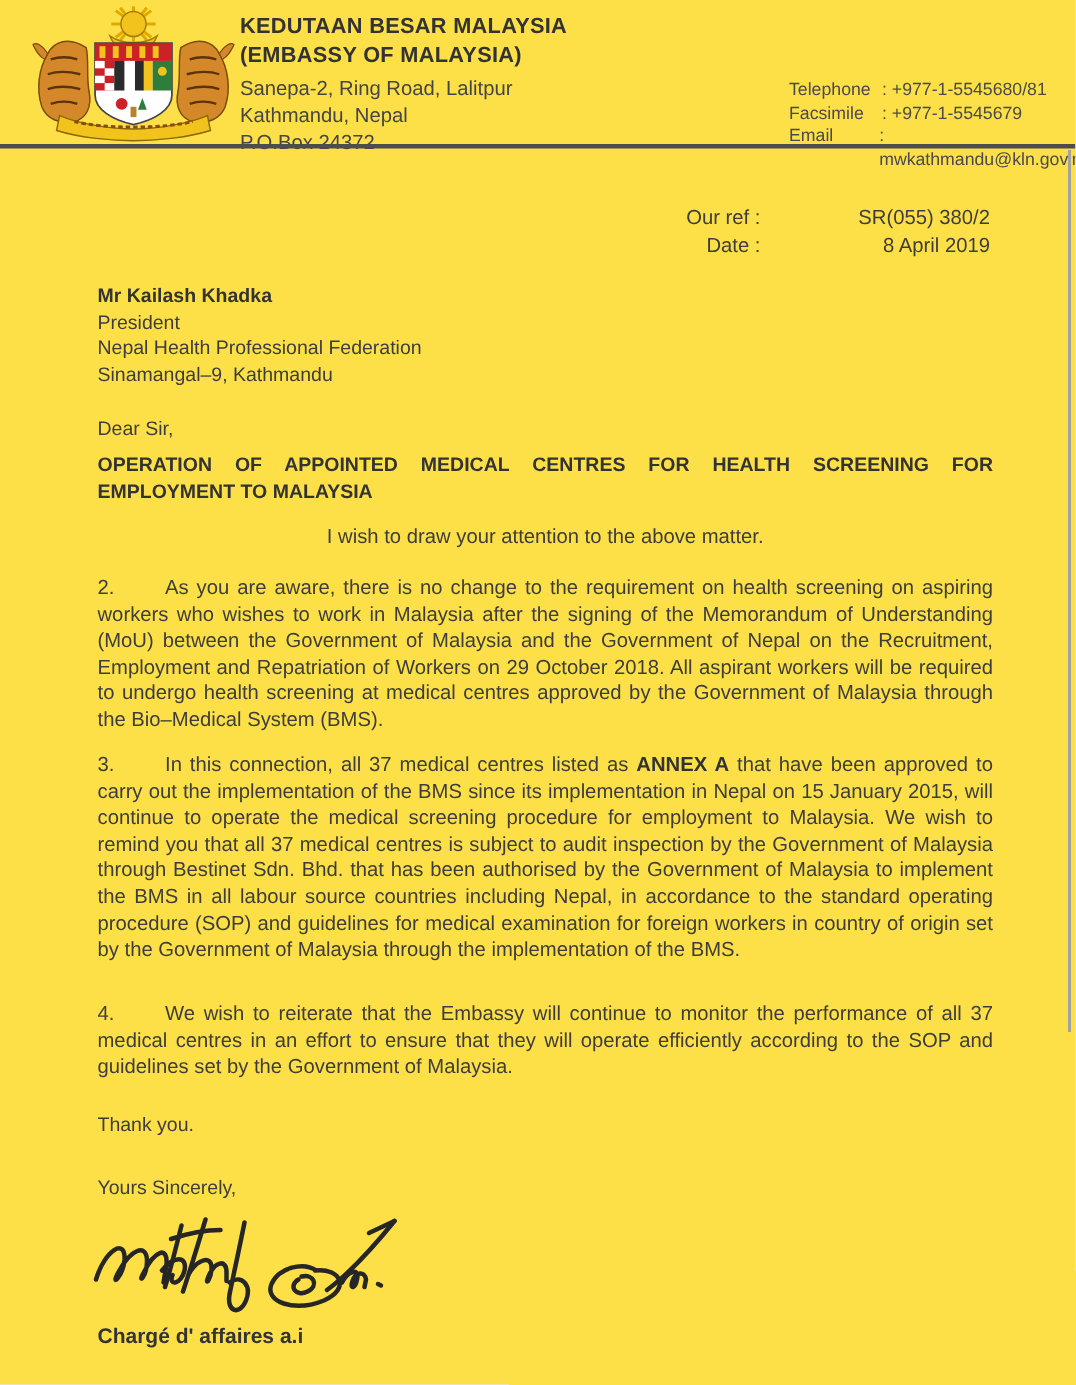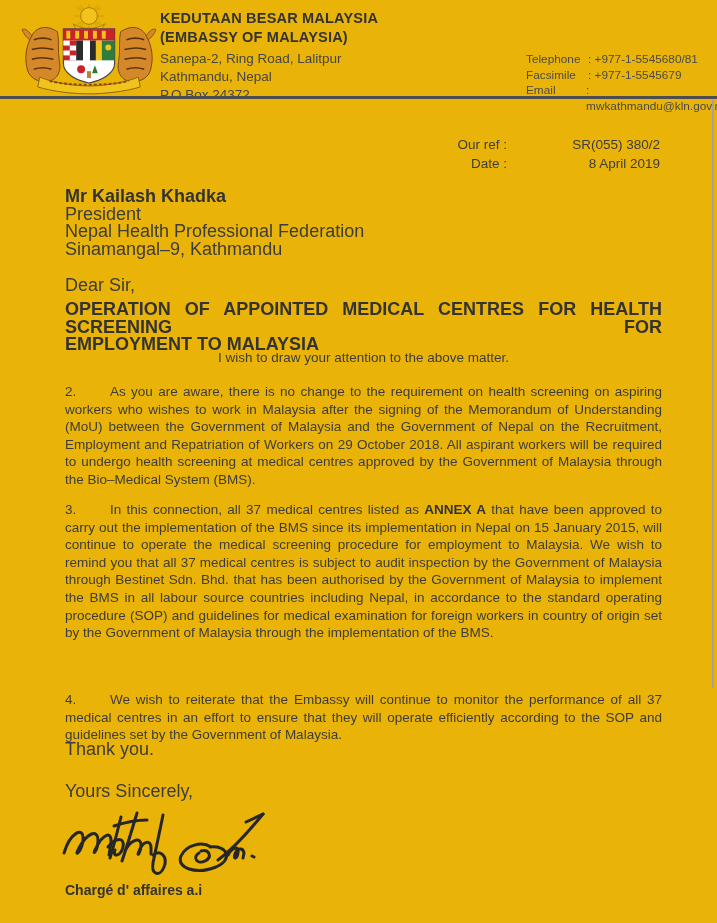--- a/index.html
+++ b/index.html
@@ -1,20 +1,20 @@
 <!DOCTYPE html>
 <html><head>
 <meta charset="utf-8">
 <style>
   * { margin:0; padding:0; box-sizing:border-box; }
   html,body { background:#e9e9e9; }
   .page {
     position:relative;
     width:717px; height:923px;
-    background:#eab308;
+    background:#fde047;
     font-family:"Liberation Sans", sans-serif;
     color:#3d3d3d;
     overflow:hidden;
     margin:0 auto;
   }
   
   .crest { position:absolute; left:20px; top:2px; width:138px; height:95px; }
   .org-block { position:absolute; left:160px; top:9px; }
   .org-name { font-size:14.5px; font-weight:bold; color:#333; line-height:19px; letter-spacing:.2px; }
   .org-addr { font-size:13.5px; line-height:18px; color:#454545; margin-top:3px; }
@@ -22,31 +22,31 @@
   .contact-row { display:flex;margin-left:44px; }
   .contact-label { display:inline-block; width:62px; }
   .header-rule { position:absolute; left:0; right:0; top:96px; height:2.5px; background:#4d4d4d; }
   .edge-line { position:absolute; right:3px; top:100px; width:2px; height:588px; background:#a2a2a2; }
   
   .ref-block { position:absolute; top:136px; right:57px; font-size:13.5px; line-height:18.5px; }
   .ref-row { display:flex; }
   .ref-label { display:inline-block; width:75px; text-align:right; }
   .ref-value { display:inline-block; width:153px; text-align:right; }
   
-  .textline { position:absolute; left:65px; font-size:18px; line-height:17.5px; }
+  .textline { position:absolute; left:65px; font-size:13px; line-height:17.5px; }
   .recipient { top:188px; }
   .recipient .bold { font-weight:bold; color:#333; }
   .salutation { top:277px; }
   .subject { top:301px; width:597px; font-weight:bold; color:#333; }
   .subject .just { text-align:justify; text-align-last:justify; }
   .para { position:absolute; left:65px; width:597px; font-size:13.5px; line-height:17.6px; text-align:justify; }
   .p-intro { top:349px; text-align:center; }
   .p2 { top:383px; }
   .p3 { top:501px; }
-  .p4 { top:691px; }
+  .p4 { top:667px; }
   .pnum { display:inline-block; width:45px; }
   .para b { font-weight:bold; color:#333; }
   .thanks { top:741px; }
   .valediction { top:783px;text-align:center; }
   
   .signature { position:absolute; left:58px; top:797px; width:220px; height:84px; }
   .signer-name  { top:864px; font-weight:bold; color:#333; font-size:14px; }
   .signer-title { top:882px; font-weight:bold; color:#333; font-size:14px; }
 </style>
 </head>

